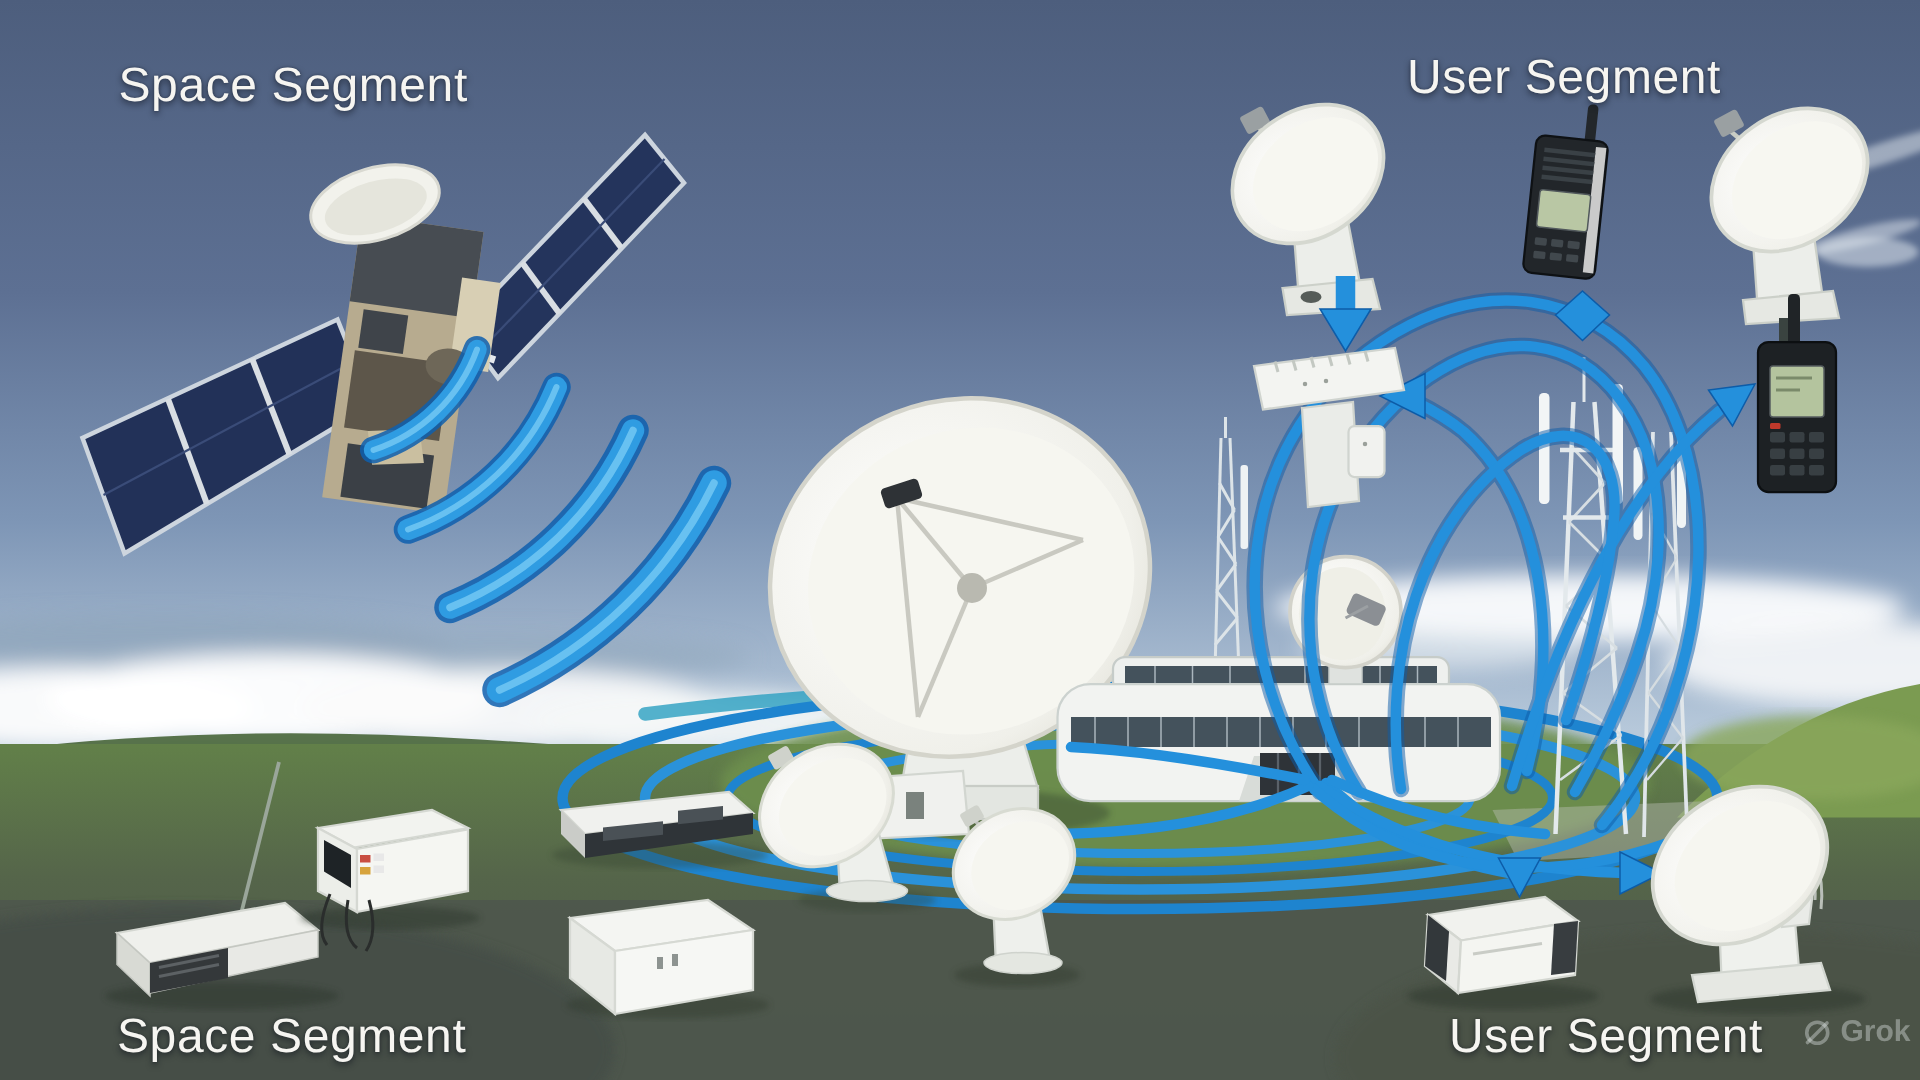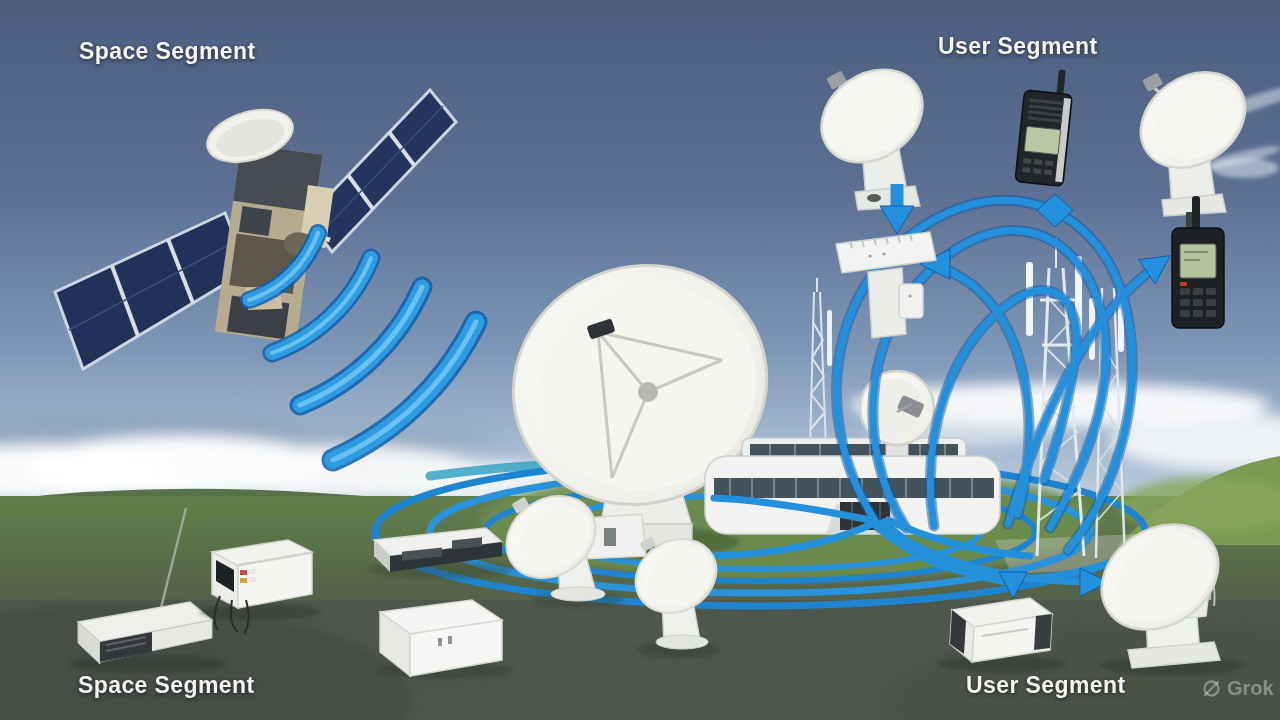--- a/index.html
+++ b/index.html
@@ -1,19 +1,19 @@
 <!DOCTYPE html>
 <html><head>
 <meta charset="utf-8">
 <style>
   html,body{margin:0;padding:0;background:#222;}
   .canvas{position:relative;width:1280px;height:720px;overflow:hidden;
           font-family:"Liberation Sans",sans-serif;}
   .canvas svg.scene{position:absolute;left:0;top:0;}
-  .seg-label{position:absolute;font-weight:bold;font-size:23px;letter-spacing:.4px;
+  .seg-label{position:absolute;font-weight:normal;font-size:32px;letter-spacing:.4px;
              color:#f6f5f1;white-space:nowrap;
              text-shadow:0 2px 4px rgba(15,20,30,.6),0 0 2px rgba(15,20,30,.35);}
   .watermark{position:absolute;left:1202px;top:677px;display:flex;align-items:center;gap:6px;
              color:rgba(235,238,240,.38);font-weight:bold;font-size:20px;}
   .watermark svg{display:block;}
 </style>
 </head>
 <body>
 
 <div class="canvas">

